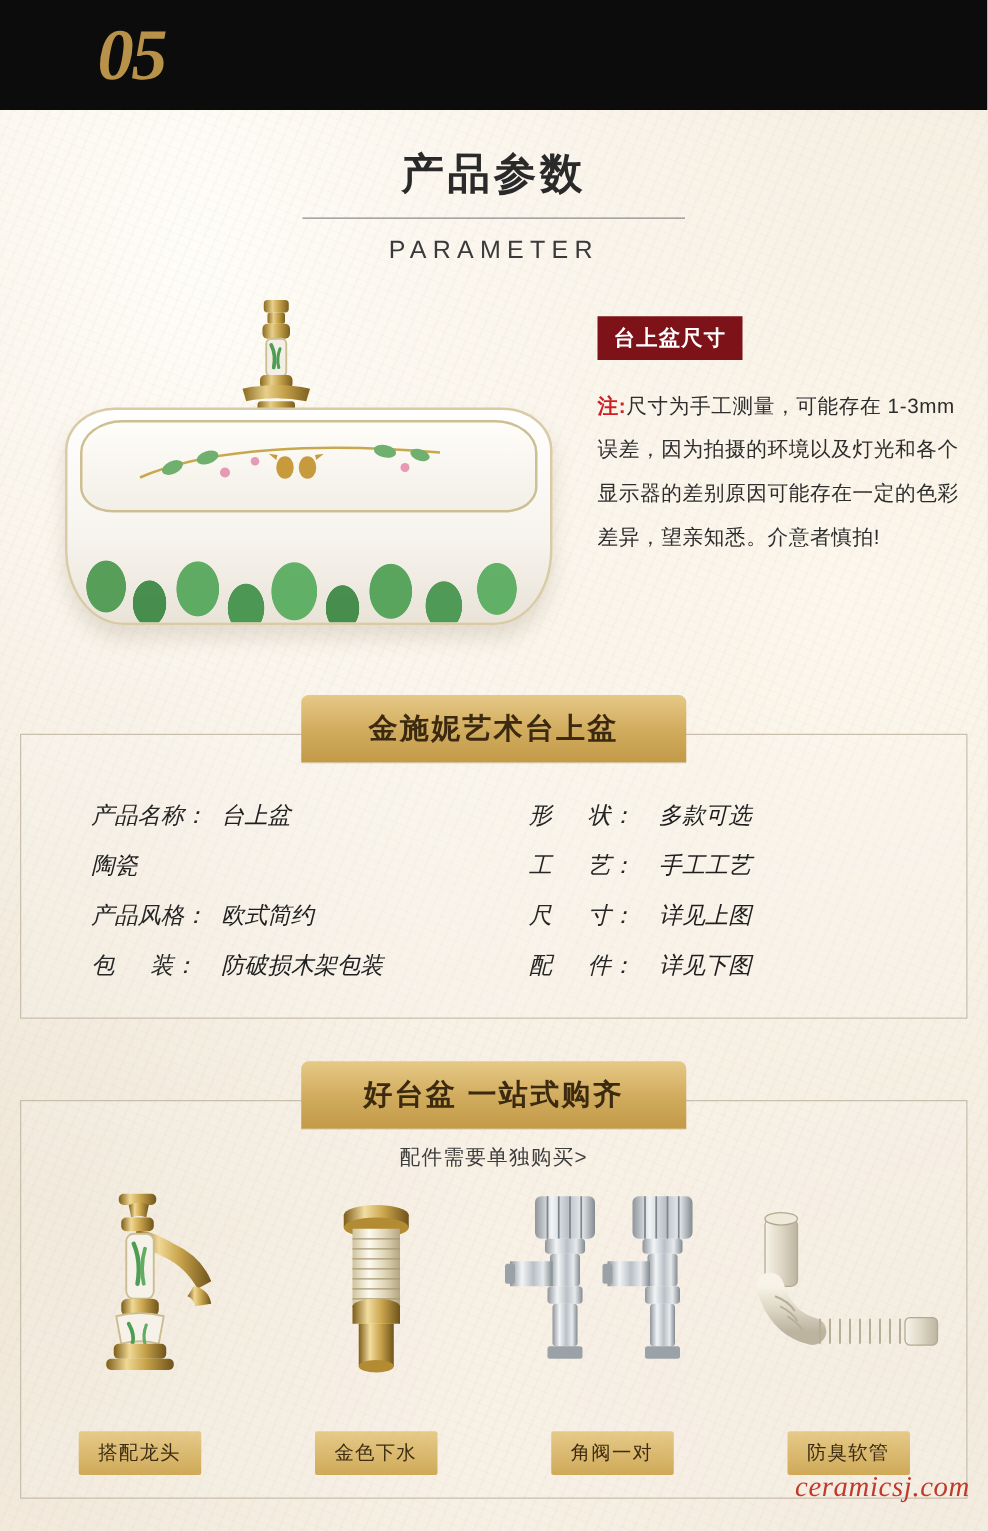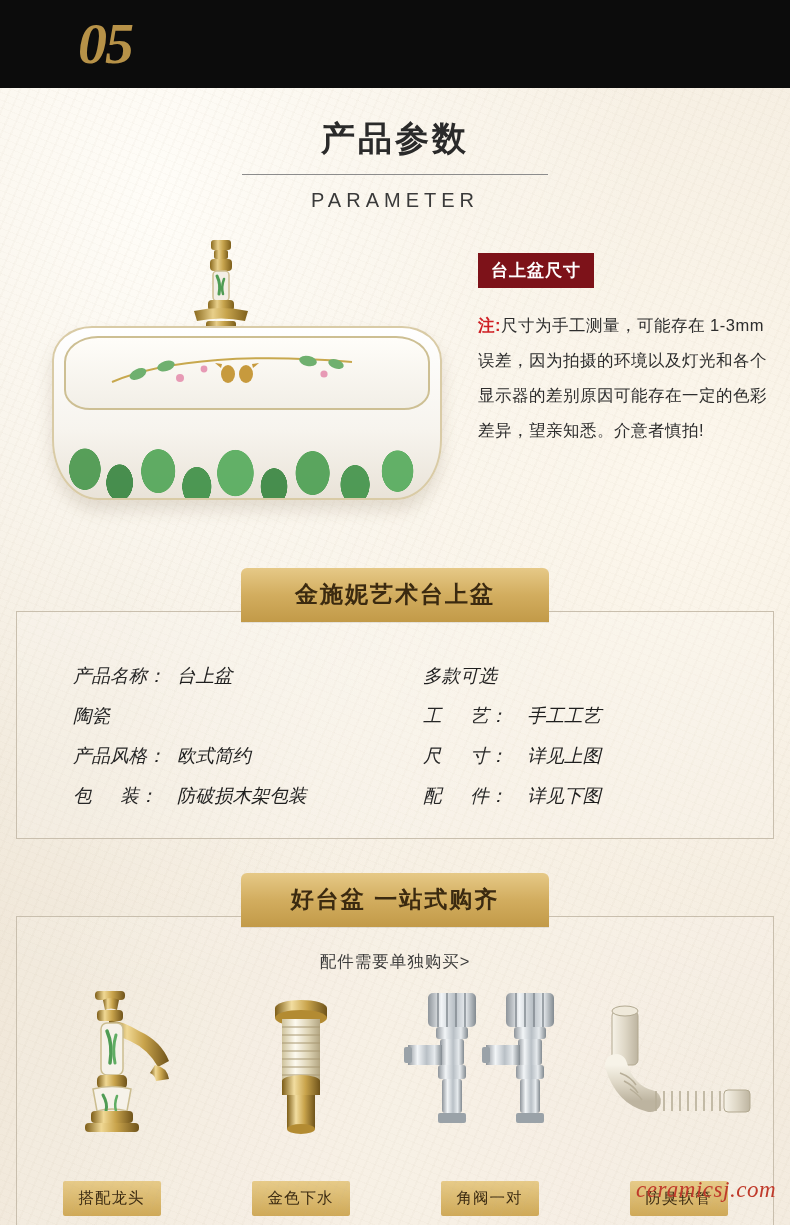--- a/index.html
+++ b/index.html
@@ -130,21 +130,21 @@
     letter-spacing: 0.5px;
   }
   .note-text .hl {
     color: #cf1f24;
     font-weight: bold;
   }
 
   
   .ribbon {
     width: 308px;
-    margin: 12px auto;
+    margin: 0 auto;
     text-align: center;
     background: linear-gradient(180deg, #e6c987 0%, #d2ad5f 50%, #c29a48 100%);
     color: #3b2a10;
     font-size: 23px;
     font-weight: bold;
     letter-spacing: 2px;
     padding: 11px 0 12px 0;
     border-radius: 6px 6px 0 0;
     position: relative;
     z-index: 3;
@@ -366,20 +366,21 @@
 
   <div class="ribbon">金施妮艺术台上盆</div>
   <div class="spec-box">
 
     <div class="spec-row">
       <div class="spec-cell left">
         <span class="spec-label">产品名称：</span>
         <span class="spec-value">台上盆</span>
       </div>
       <div class="spec-cell right">
+        <span class="spec-label">形　  状：</span>
         <span class="spec-value">多款可选</span>
       </div>
     </div>
 
     <div class="spec-row">
       <div class="spec-cell left">
         <span class="spec-value">陶瓷</span>
       </div>
       <div class="spec-cell right">
         <span class="spec-label">工　  艺：</span>

